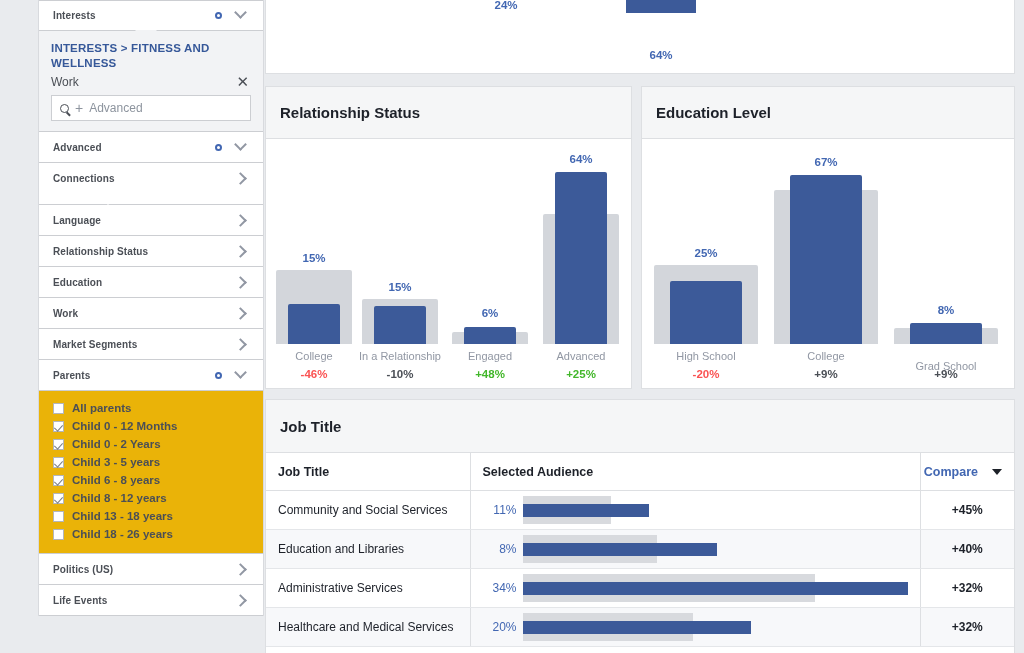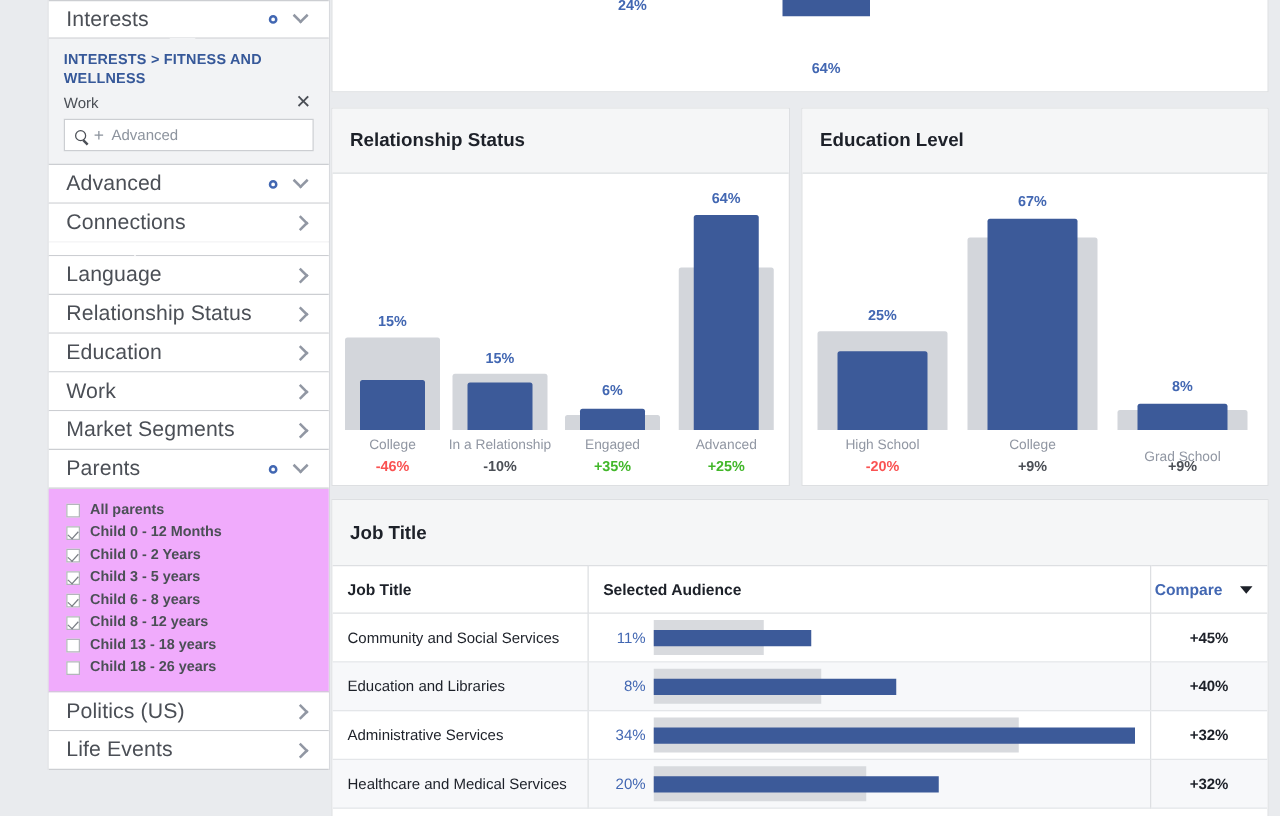--- a/index.html
+++ b/index.html
@@ -17,21 +17,21 @@
     background: #ffffff;
     border-left: 1px solid #d8dade;
     border-right: 1px solid #d8dade;
   }
   .acc-row {
     position: relative; height: 31px; display: flex; align-items: center;
     padding: 0 14px 0 14px; border-bottom: 1px solid #ccced2;
     background: #fff; cursor: pointer;
   }
   .acc-row:first-child { border-top: 1px solid #ccced2; }
-  .acc-label { font-size: 17px; font-weight: normal; color: #4b4f56; letter-spacing: .1px; flex: 1; }
+  .acc-label { font-size: 10px; font-weight: bold; color: #4b4f56; letter-spacing: .1px; flex: 1; }
   .chev-right {
     width: 9px; height: 9px; border-right: 2px solid #9197a3; border-top: 2px solid #9197a3;
     transform: rotate(45deg); margin-right: 4px;
   }
   .chev-down {
     width: 9px; height: 9px; border-right: 2px solid #9197a3; border-bottom: 2px solid #9197a3;
     transform: rotate(45deg); position: relative; top: -3px; margin-right: 4px;
   }
   .dot-icon {
     width: 7px; height: 7px; border-radius: 50%; border: 2px solid #4267b2;
@@ -65,21 +65,21 @@
   }
   .mag:after {
     content: ""; position: absolute; right: -3px; bottom: -3px;
     width: 5px; height: 1.6px; background: #4b4f56; transform: rotate(45deg);
   }
   .plus { color: #8d949e; font-size: 14px; line-height: 1; flex: none; }
   .ph { color: #8d949e; font-size: 12px; }
 
   
   #parents-panel {
-    background: #f0abfc; border-bottom: 1px solid #ccced2; padding: 8px 0 10px 14px;
+    background: #eab308; border-bottom: 1px solid #ccced2; padding: 8px 0 10px 14px;
   }
   .cb-row { display: flex; align-items: center; height: 18px; gap: 8px; cursor: pointer; }
   .cb {
     width: 11px; height: 11px; background: #fff; border: 1px solid #b3b6bb;
     position: relative; flex: none;
   }
   .cb.checked:after {
     content: ""; position: absolute; left: 2px; top: 1px; width: 4px; height: 7px;
     border-right: 1.6px solid #7a7e85; border-bottom: 1.6px solid #7a7e85;
     transform: rotate(42deg);
@@ -290,21 +290,21 @@
       </div>
       <div class="cat-label" style="left:90px;bottom:26px;width:88px;">In a Relationship</div>
       <div class="cat-delta neu" style="left:96px;bottom:8px;width:76px;">-10%</div>
 
       <div class="bargroup" style="left:186px;bottom:44px;width:76px;height:205px;">
         <div class="gray-bar" style="left:0;width:76px;height:12px;"></div>
         <div class="blue-bar" style="left:12px;width:52px;height:17px;"></div>
         <div class="bar-val" style="bottom:25px;">6%</div>
       </div>
       <div class="cat-label" style="left:186px;bottom:26px;width:76px;">Engaged</div>
-      <div class="cat-delta pos" style="left:186px;bottom:8px;width:76px;">+35%</div>
+      <div class="cat-delta pos" style="left:186px;bottom:8px;width:76px;">+48%</div>
 
       <div class="bargroup" style="left:277px;bottom:44px;width:76px;height:205px;">
         <div class="gray-bar" style="left:0;width:76px;height:130px;"></div>
         <div class="blue-bar" style="left:12px;width:52px;height:172px;"></div>
         <div class="bar-val" style="bottom:179px;">64%</div>
       </div>
       <div class="cat-label" style="left:277px;bottom:26px;width:76px;">Advanced</div>
       <div class="cat-delta pos" style="left:277px;bottom:8px;width:76px;">+25%</div>
     </div>
   </div>

